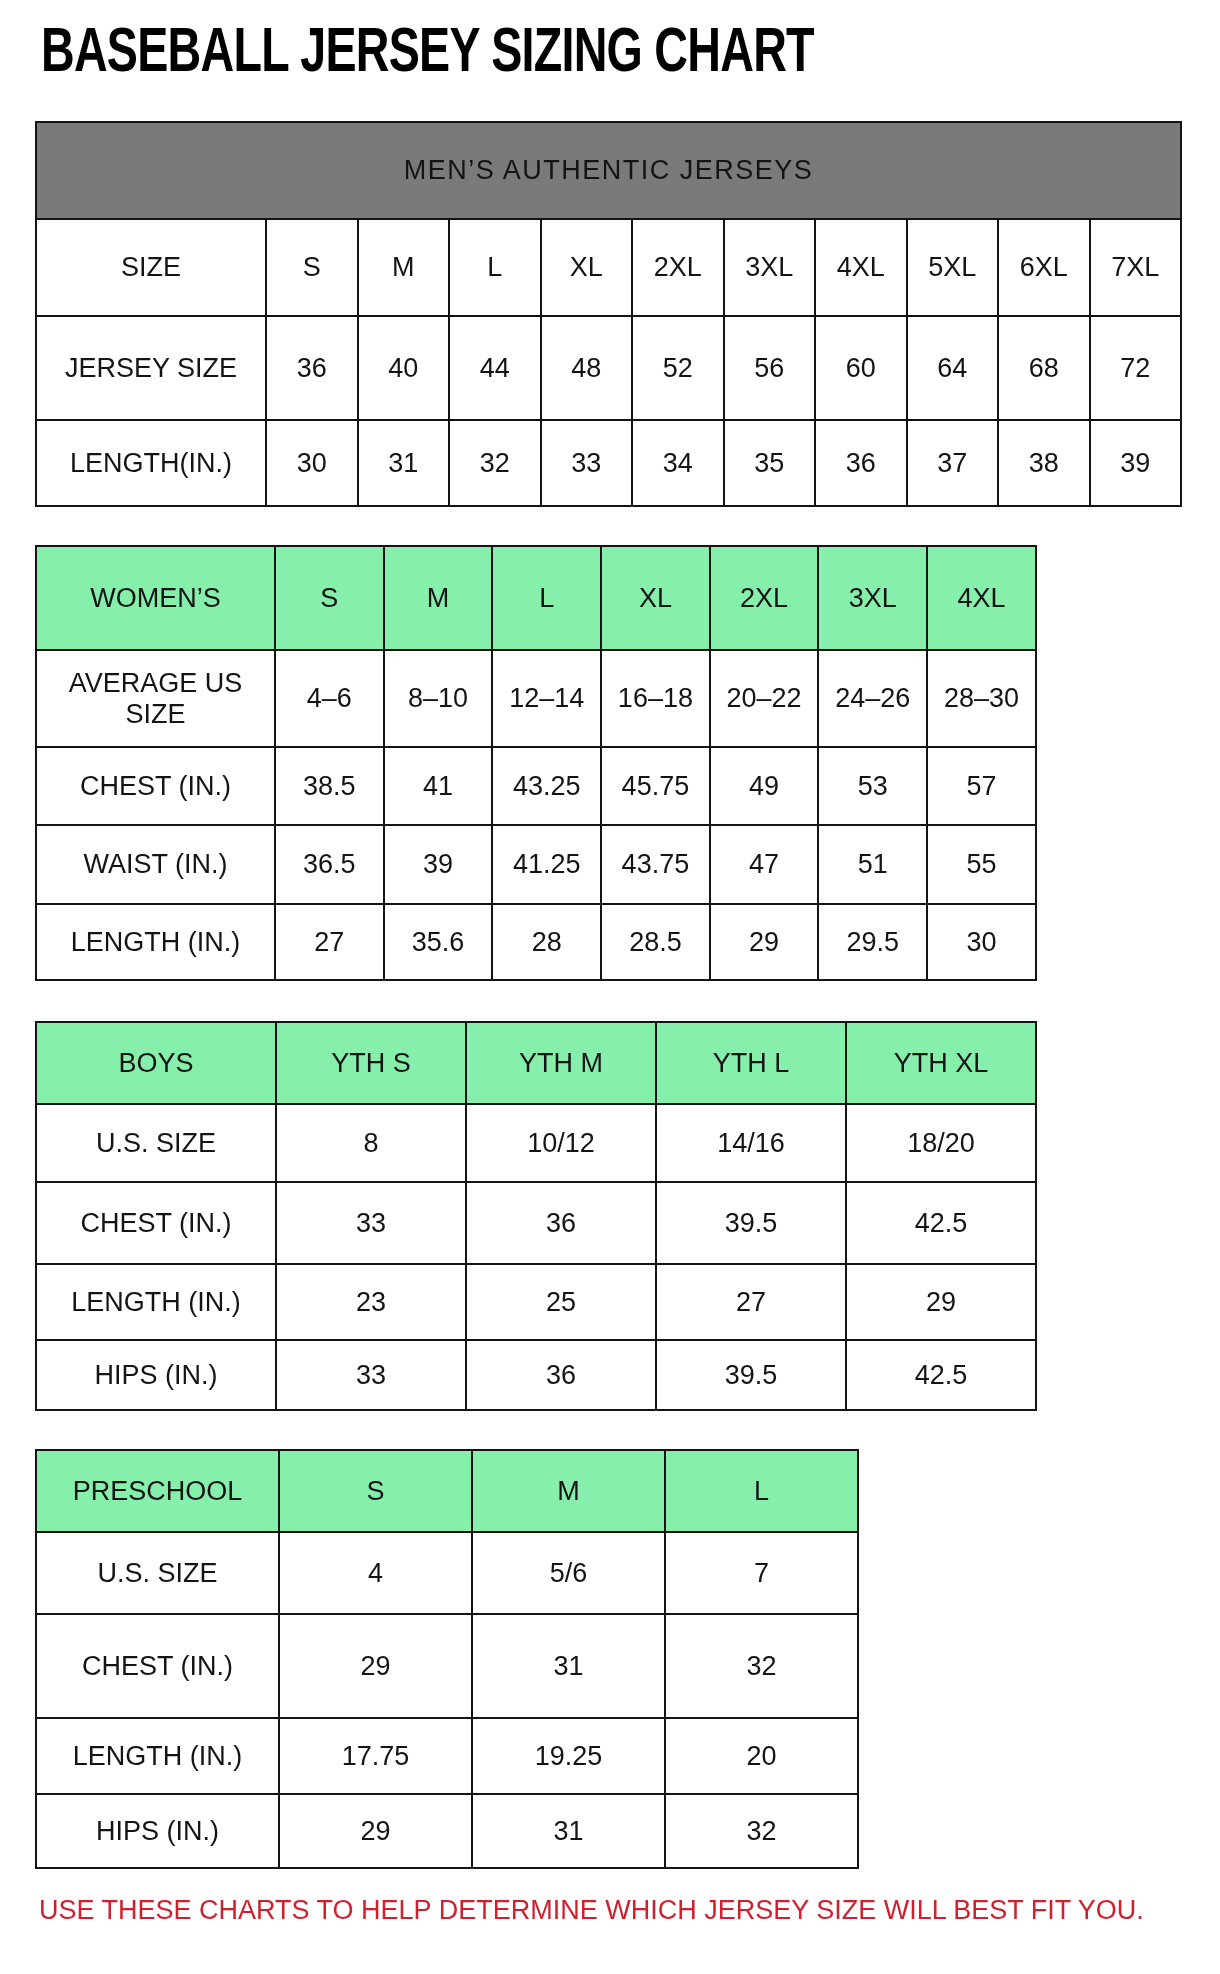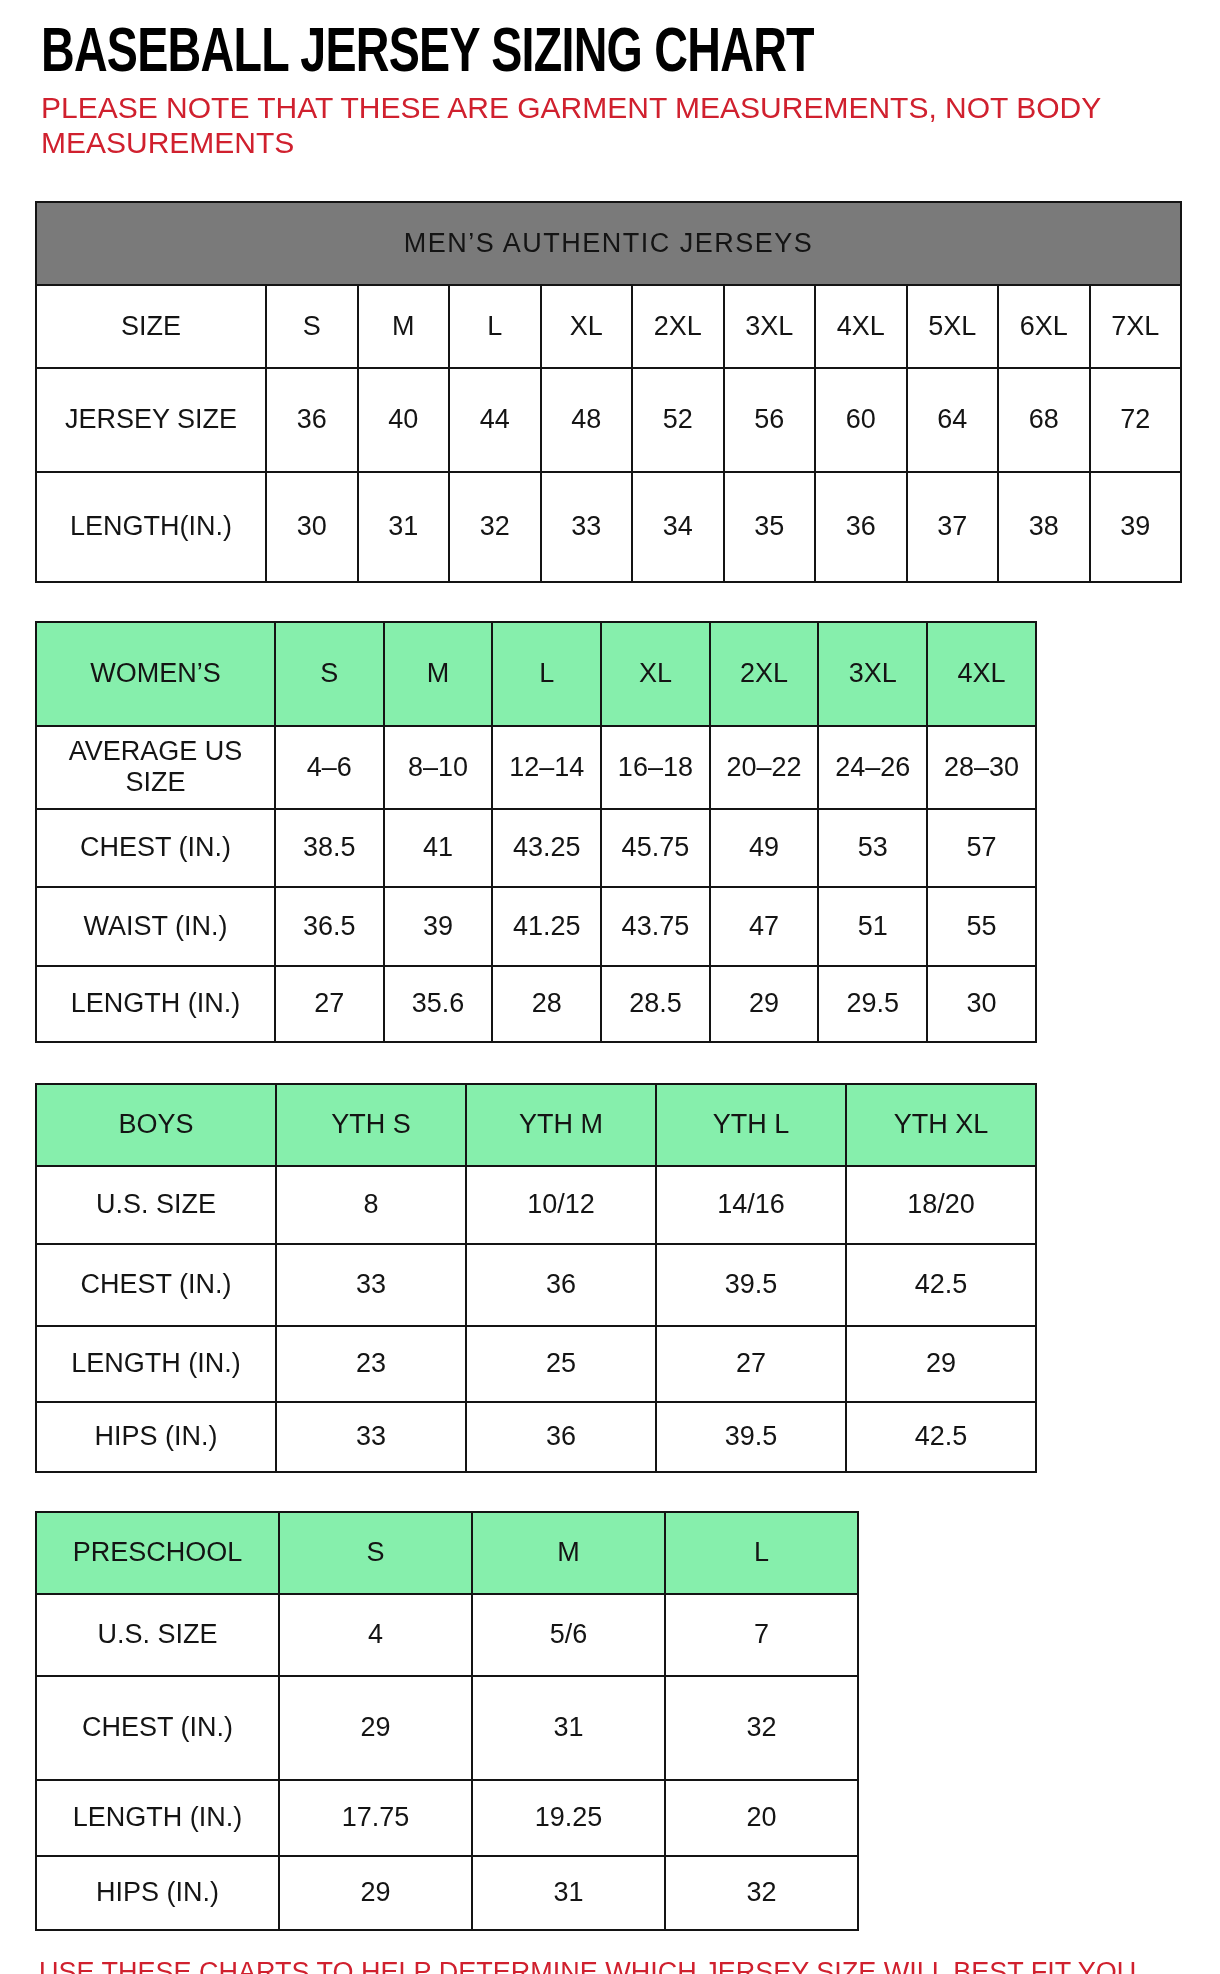--- a/index.html
+++ b/index.html
@@ -63,38 +63,37 @@
     font-size: 32px;
     letter-spacing: 1.5px;
     border-bottom-width: 3px;
   }
 
   table.mens { width: 1145px; margin-top: 40px; }
   table.womens { width: 1000px; }
   table.boys { width: 1000px; margin-top: 40px; padding-left: 39px; }
   table.preschool { width: 822px; }
 
-  tr.r85 { height: 83px; }
-  tr.r86 { height: 110px; }
+  tr.r85 { height: 97px; }
+  tr.r86 { height: 86px; }
   tr.r82 { height: 82px; }
   tr.r80 { height: 104px; }
   tr.r79 { height: 79px; margin-top: 46px; }
   tr.r78 { height: 78px; }
   tr.r76 { height: 76px; }
   tr.r74 { height: 74px; }
   tr.r70 { height: 70px; }
 </style>
 </head>
 <body>
 
 <div class="page">
 
   <div class="title">BASEBALL JERSEY SIZING CHART</div>
 
-  <p class="note">PLEASE NOTE THAT THESE ARE GARMENT MEASUREMENTS, NOT BODY MEASUREMENTS</p>
 
   <table class="tbl mens">
     <colgroup>
       <col style="width:230px">
       <col style="width:91.5px">
         <col style="width:91.5px">
         <col style="width:91.5px">
         <col style="width:91.5px">
         <col style="width:91.5px">
       <col style="width:91.5px">

